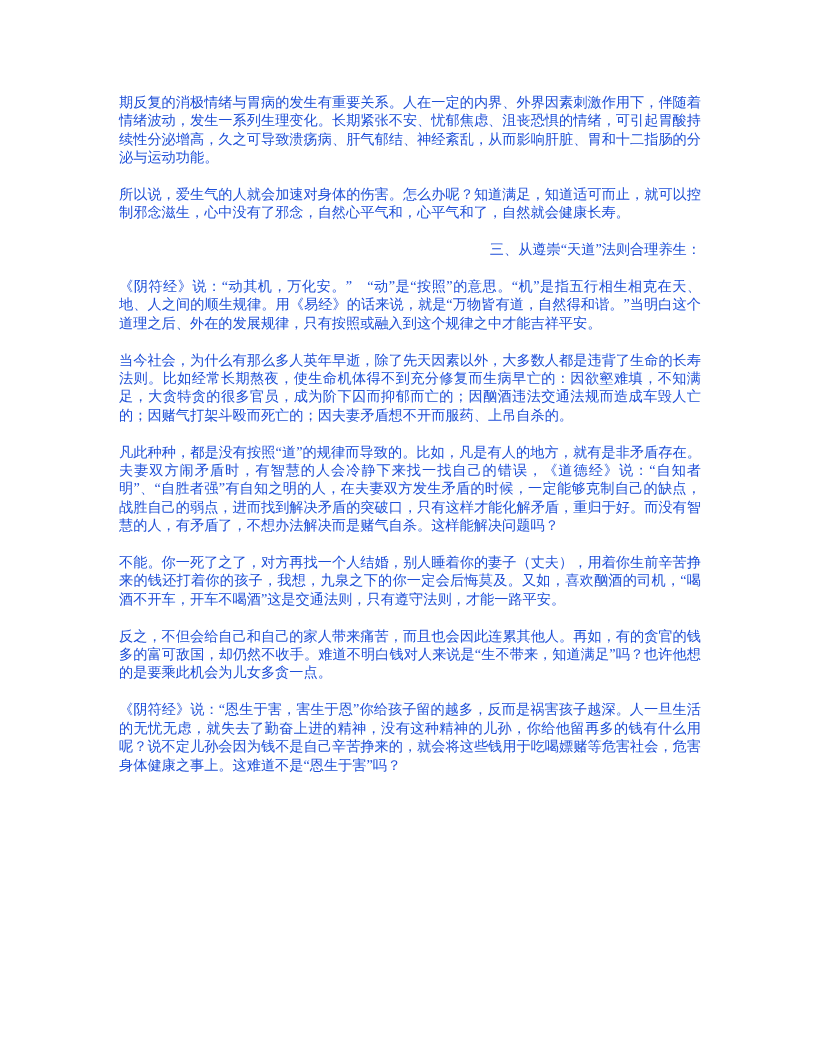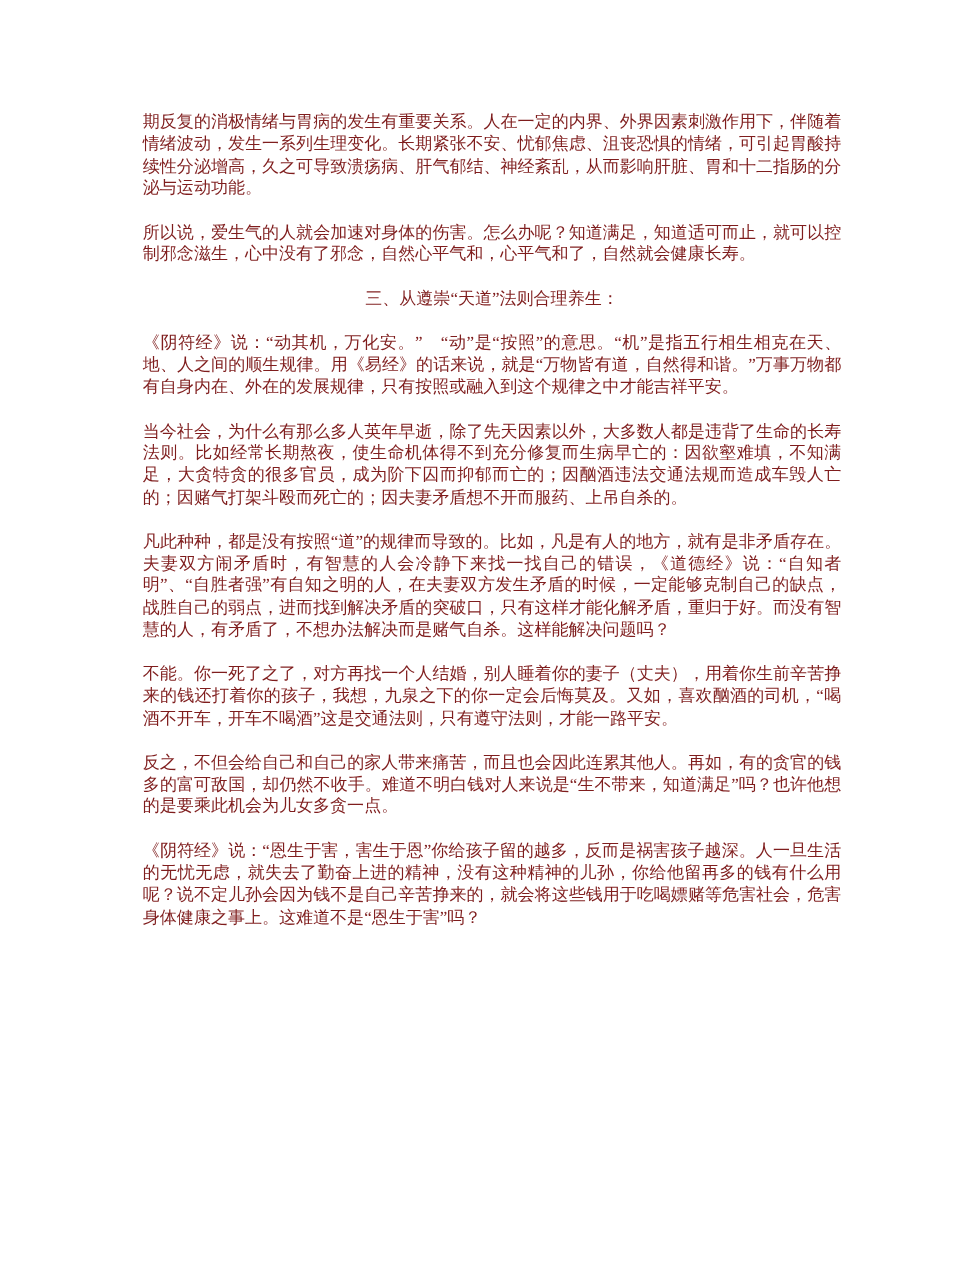--- a/index.html
+++ b/index.html
@@ -15,44 +15,44 @@
     overflow: hidden;
   }
   .content {
     position: absolute;
     left: 119px;
     top: 93px;
     width: 582px;
     font-family: "Liberation Serif", "DejaVu Serif", serif;
     font-size: 14.2px;
     line-height: 18.4px;
-    color: #7f1d1d;
+    color: #1d4ed8;
     text-align: justify;
     text-justify: inter-ideograph;
     letter-spacing: 0;
   }
   .content p {
     margin: 0 0 18.4px 0;
     padding: 0;
   }
   .content p:last-child {
     margin-bottom: 0;
   }
   .content p.heading {
-    text-align: center;
+    text-align: right;
   }
 </style>
 </head>
 <body>
 
 <div class="page">
   <div class="content">
     <p>期反复的消极情绪与胃病的发生有重要关系。人在一定的内界、外界因素刺激作用下，伴随着情绪波动，发生一系列生理变化。长期紧张不安、忧郁焦虑、沮丧恐惧的情绪，可引起胃酸持续性分泌增高，久之可导致溃疡病、肝气郁结、神经紊乱，从而影响肝脏、胃和十二指肠的分泌与运动功能。</p>
     <p>所以说，爱生气的人就会加速对身体的伤害。怎么办呢？知道满足，知道适可而止，就可以控制邪念滋生，心中没有了邪念，自然心平气和，心平气和了，自然就会健康长寿。</p>
     <p class="heading">三、从遵崇“天道”法则合理养生：</p>
-    <p>《阴符经》说：“动其机，万化安。”　“动”是“按照”的意思。“机”是指五行相生相克在天、地、人之间的顺生规律。用《易经》的话来说，就是“万物皆有道，自然得和谐。”万事万物都有自身内在、外在的发展规律，只有按照或融入到这个规律之中才能吉祥平安。</p>
+    <p>《阴符经》说：“动其机，万化安。”　“动”是“按照”的意思。“机”是指五行相生相克在天、地、人之间的顺生规律。用《易经》的话来说，就是“万物皆有道，自然得和谐。”当明白这个道理之后、外在的发展规律，只有按照或融入到这个规律之中才能吉祥平安。</p>
     <p>当今社会，为什么有那么多人英年早逝，除了先天因素以外，大多数人都是违背了生命的长寿法则。比如经常长期熬夜，使生命机体得不到充分修复而生病早亡的：因欲壑难填，不知满足，大贪特贪的很多官员，成为阶下囚而抑郁而亡的；因酗酒违法交通法规而造成车毁人亡的；因赌气打架斗殴而死亡的；因夫妻矛盾想不开而服药、上吊自杀的。</p>
     <p>凡此种种，都是没有按照“道”的规律而导致的。比如，凡是有人的地方，就有是非矛盾存在。夫妻双方闹矛盾时，有智慧的人会冷静下来找一找自己的错误，《道德经》说：“自知者明”、“自胜者强”有自知之明的人，在夫妻双方发生矛盾的时候，一定能够克制自己的缺点，战胜自己的弱点，进而找到解决矛盾的突破口，只有这样才能化解矛盾，重归于好。而没有智慧的人，有矛盾了，不想办法解决而是赌气自杀。这样能解决问题吗？</p>
     <p>不能。你一死了之了，对方再找一个人结婚，别人睡着你的妻子（丈夫），用着你生前辛苦挣来的钱还打着你的孩子，我想，九泉之下的你一定会后悔莫及。又如，喜欢酗酒的司机，“喝酒不开车，开车不喝酒”这是交通法则，只有遵守法则，才能一路平安。</p>
     <p>反之，不但会给自己和自己的家人带来痛苦，而且也会因此连累其他人。再如，有的贪官的钱多的富可敌国，却仍然不收手。难道不明白钱对人来说是“生不带来，知道满足”吗？也许他想的是要乘此机会为儿女多贪一点。</p>
     <p>《阴符经》说：“恩生于害，害生于恩”你给孩子留的越多，反而是祸害孩子越深。人一旦生活的无忧无虑，就失去了勤奋上进的精神，没有这种精神的儿孙，你给他留再多的钱有什么用呢？说不定儿孙会因为钱不是自己辛苦挣来的，就会将这些钱用于吃喝嫖赌等危害社会，危害身体健康之事上。这难道不是“恩生于害”吗？</p>
   </div>
 </div>
 
 </body></html>

